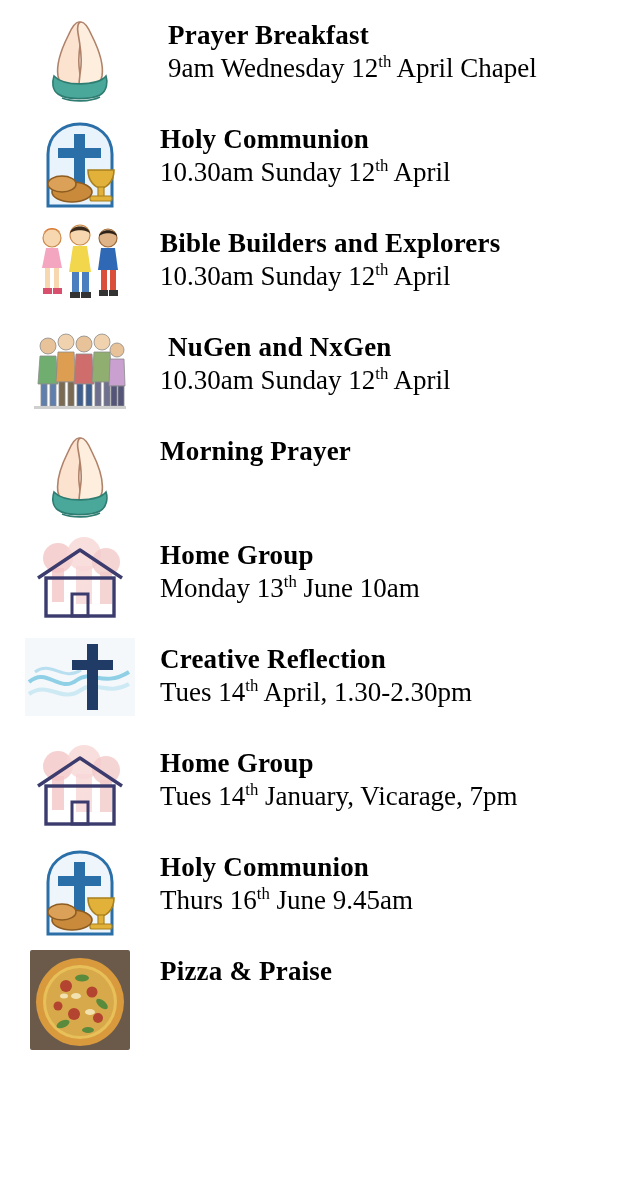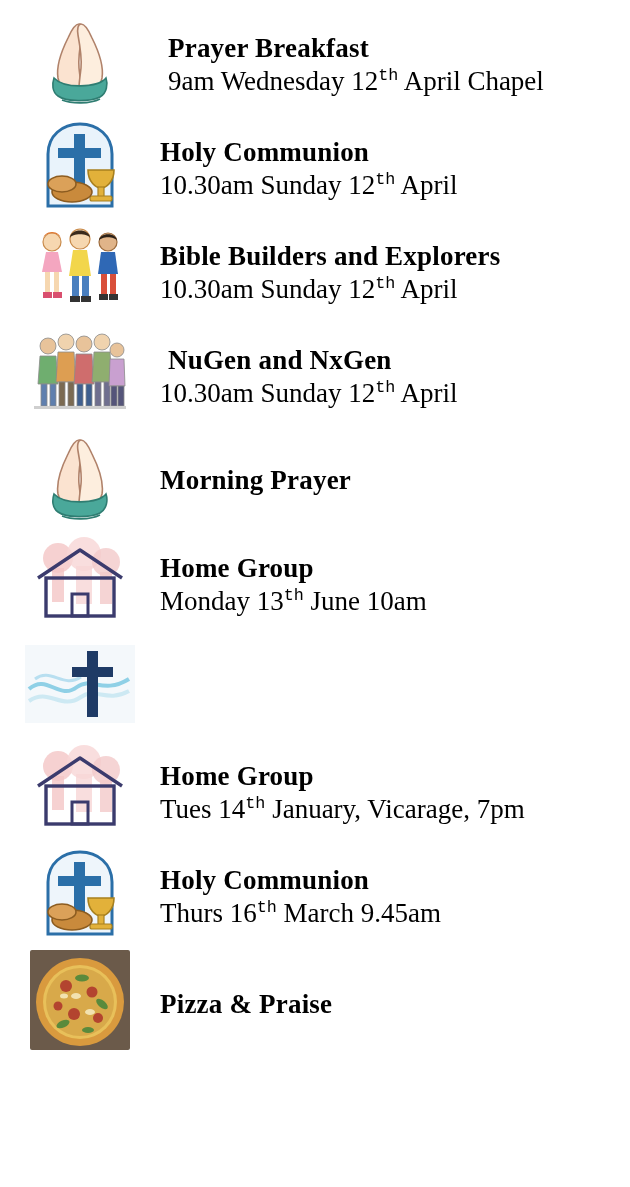--- a/index.html
+++ b/index.html
@@ -15,21 +15,21 @@
     overflow: hidden;
   }
   .event-list {
     display: flex;
     flex-direction: column;
     padding: 8px 0 0 0;
   }
   .event-row {
     display: flex;
     flex-direction: row;
-    align-items: center;
+    align-items: flex-start;
     min-height: 100px;
     padding: 2px 0 2px 0;
   }
   .icon-cell {
     width: 160px;
     min-width: 160px;
     display: flex;
     align-items: center;
     justify-content: center;
     padding-top: 4px;
@@ -46,21 +46,20 @@
   }
   .ev-detail {
     font-size: 27px;
     line-height: 1.2;
     white-space: nowrap;
   }
   .ev-detail sup {
     font-size: 0.62em;
     vertical-align: super;
     line-height: 0;
-    font-family: Liberation Mono, monospace;
   }
   .indent-title { padding-left: 8px; }
 
   
   .hands { width: 92px; height: 88px; }
 
   
   .window-icon { width: 96px; height: 92px; }
 
   
@@ -252,20 +251,26 @@
         <svg class="reflect" viewBox="0 0 110 78">
           <rect x="0" y="0" width="110" height="78" fill="#f4f8fb"></rect>
           <path d="M4 44 C22 28 34 56 52 42 C66 31 78 50 104 34" fill="none" stroke="#8fd0e6" stroke-width="4"></path>
           <path d="M4 56 C24 42 36 66 56 52 C70 42 82 58 104 46" fill="none" stroke="#cde9f3" stroke-width="4"></path>
           <path d="M10 34 C26 22 38 44 56 32" fill="none" stroke="#b8dff0" stroke-width="3"></path>
           <rect x="62" y="6" width="11" height="66" fill="#1f3b66"></rect>
           <rect x="47" y="22" width="41" height="10" fill="#1f3b66"></rect>
         </svg>
       </span>
     </div>
+    <div class="text-cell">
+      <div class="ev-title">Creative Reflection</div>
+      <div class="ev-detail">
+        <span>Tues 14</span><sup>th</sup><span> April, 1.30-2.30pm</span>
+      </div>
+    </div>
   </div>
 
   <div class="event-row">
     <div class="icon-cell">
       <span>
         <svg class="house" viewBox="0 0 104 92">
           <circle cx="30" cy="24" r="15" fill="#f4c6c6" opacity="0.8"></circle>
           <circle cx="56" cy="20" r="17" fill="#f7d6d6" opacity="0.8"></circle>
           <circle cx="78" cy="28" r="14" fill="#f2c9c9" opacity="0.8"></circle>
           <rect x="24" y="34" width="12" height="34" fill="#f4c6c6" opacity="0.8"></rect>
@@ -296,21 +301,21 @@
           <rect x="66" y="69" width="6" height="10" fill="#e2b13a" stroke="#a8801e" stroke-width="1.2"></rect>
           <rect x="58" y="78" width="22" height="5" rx="2" fill="#e2b13a" stroke="#a8801e" stroke-width="1.2"></rect>
           <ellipse cx="40" cy="74" rx="20" ry="10" fill="#c98a3c" stroke="#8c5c20" stroke-width="1.6"></ellipse>
           <ellipse cx="30" cy="66" rx="14" ry="8" fill="#dba159" stroke="#8c5c20" stroke-width="1.6"></ellipse>
         </svg>
       </span>
     </div>
     <div class="text-cell">
       <div class="ev-title">Holy Communion</div>
       <div class="ev-detail">
-        <span>Thurs 16</span><sup>th</sup><span> March 9.45am</span>
+        <span>Thurs 16</span><sup>th</sup><span> June 9.45am</span>
       </div>
     </div>
   </div>
 
   <div class="event-row">
     <div class="icon-cell">
       <span>
         <svg class="pizza" viewBox="0 0 100 100">
           <rect x="0" y="0" width="100" height="100" fill="#6b5a4a"></rect>
           <circle cx="50" cy="52" r="44" fill="#d99a3e"></circle>

